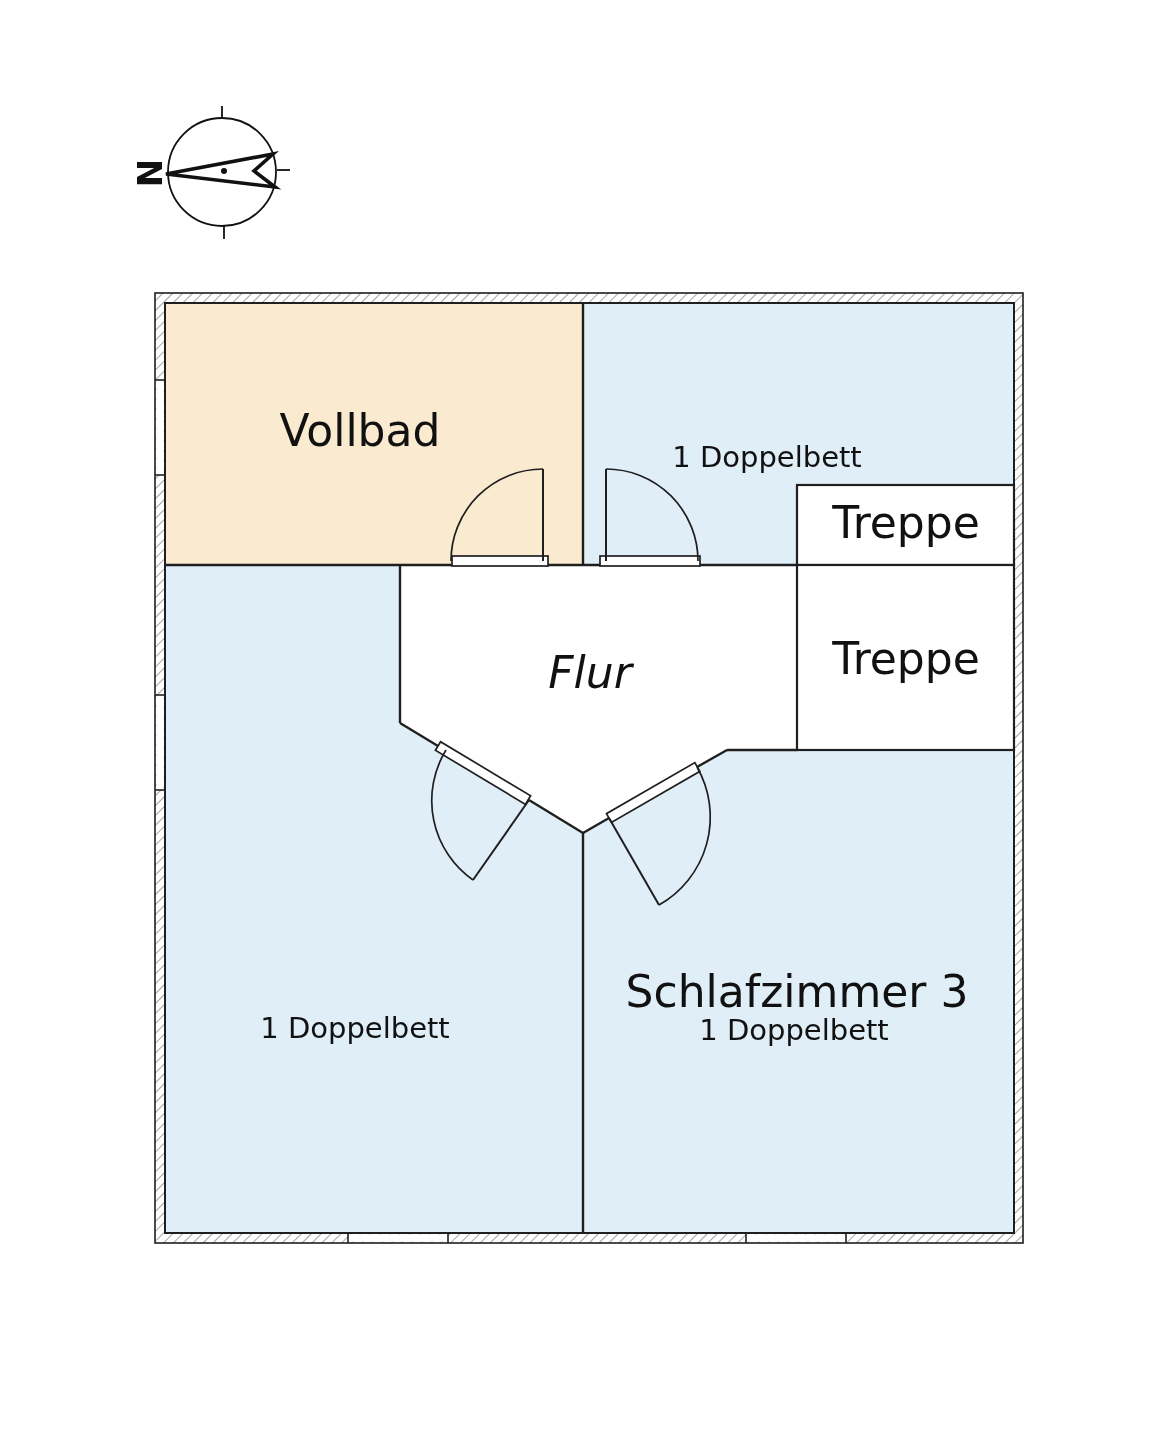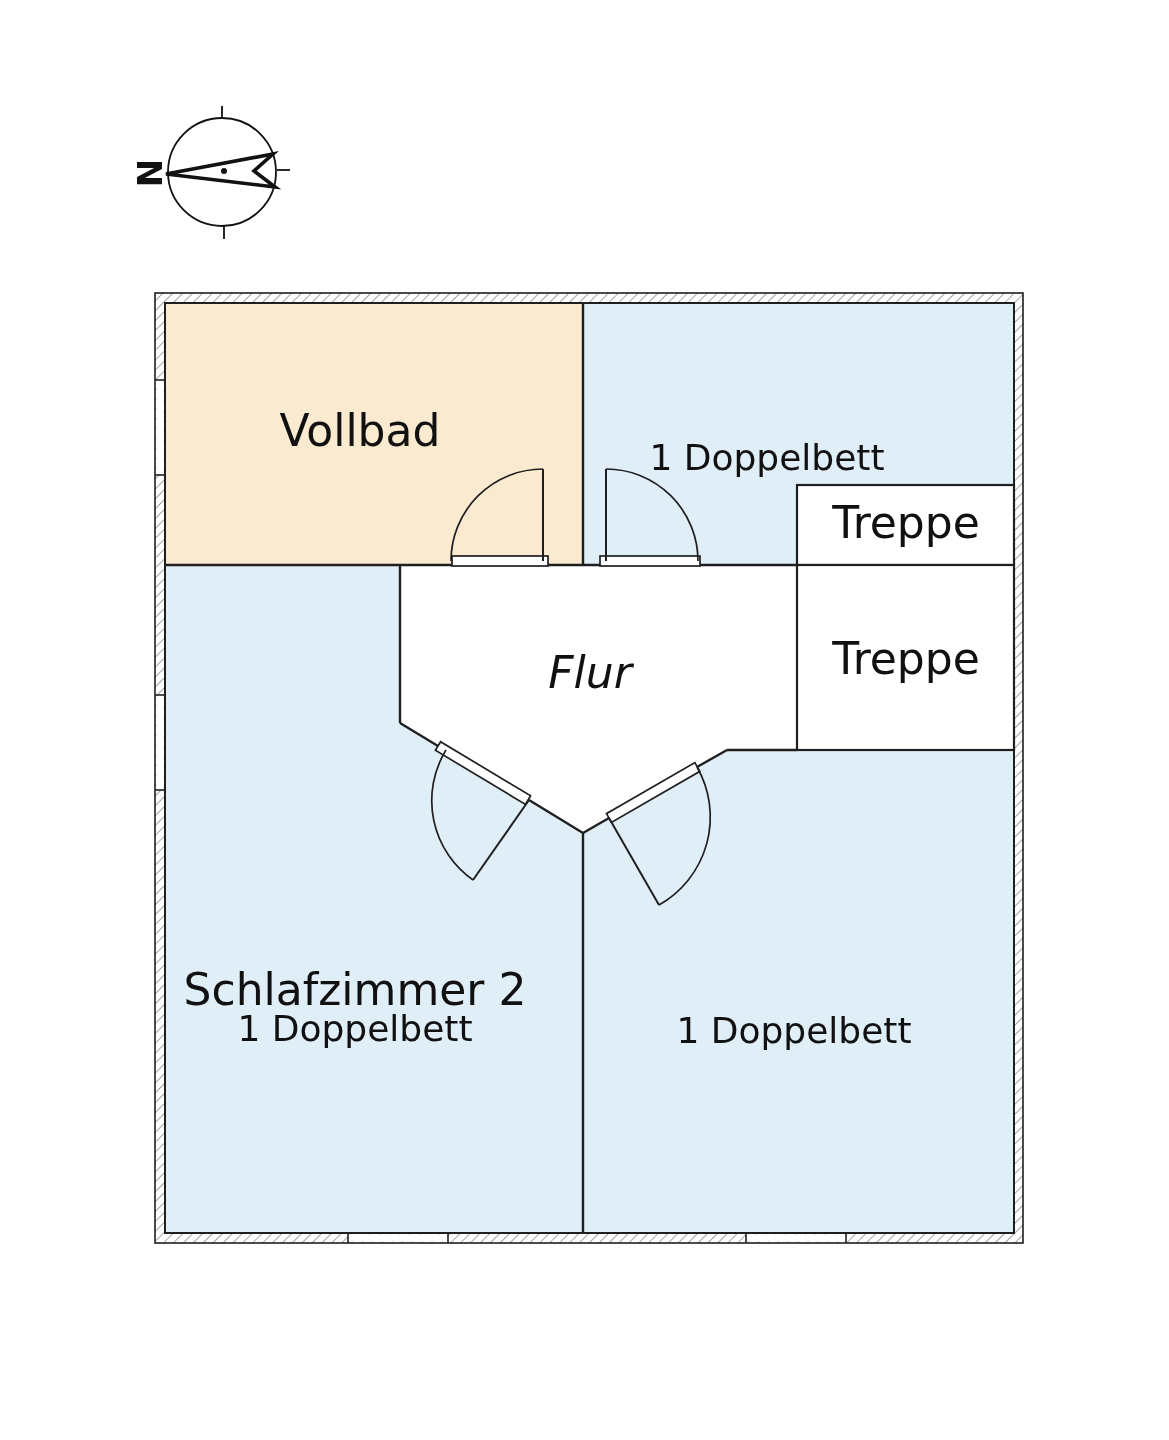--- a/index.html
+++ b/index.html
@@ -14,21 +14,21 @@
   svg.plan{position:absolute;left:0;top:0;}
   .label{
     position:absolute;
     transform:translate(-50%,-50%);
     color:#111111;
     white-space:nowrap;
     text-align:center;
     letter-spacing:0px;
   }
   .room-label{font-size:44px;}
-  .sub-label{font-size:36px;}
+  .sub-label{font-size:29px;}
   .treppe-label{font-size:44px;}
 </style>
 </head>
 <body>
 
 <div class="stage">
 
   <svg class="plan" width="1169" height="1440" viewBox="0 0 1169 1440">
     <defs>
       <pattern id="wallHatch" width="7" height="7" patternTransform="rotate(45)" patternUnits="userSpaceOnUse">
@@ -143,18 +143,18 @@
 
   <div class="label room-label" style="left:360px;top:430px;">Vollbad</div>
 
   <div class="label sub-label" style="left:767px;top:457px;">1 Doppelbett</div>
 
   <div class="label treppe-label" style="left:906px;top:522px;">Treppe</div>
   <div class="label treppe-label" style="left:906px;top:658px;">Treppe</div>
 
   <div class="label room-label" style="left:590px;top:672px;font-style:italic;">Flur</div>
 
-  <div class="label room-label" style="left:355px;top:989px;">Schlafzimmer 2</div>
   <div class="label sub-label" style="left:355px;top:1028px;">1 Doppelbett</div>
 
+  <div class="label room-label" style="left:797px;top:991px;">Schlafzimmer 3</div>
   <div class="label sub-label" style="left:794px;top:1030px;">1 Doppelbett</div>
 
 </div>
 
 </body></html>

